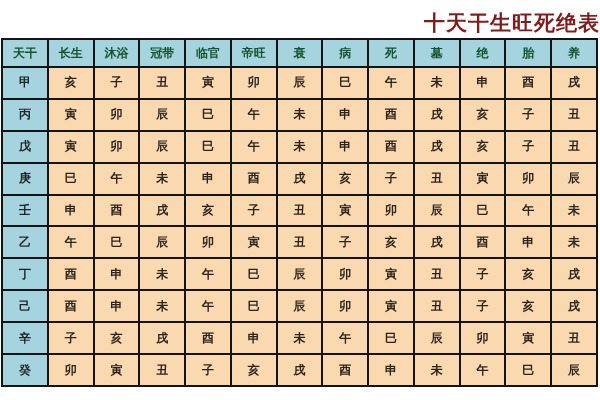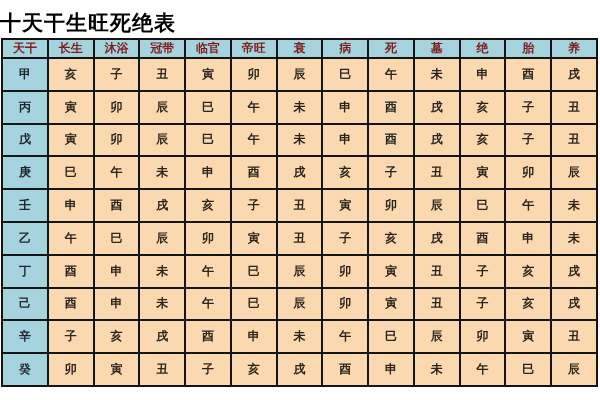--- a/index.html
+++ b/index.html
@@ -9,24 +9,24 @@
     height: 400px;
     background: #ffffff;
     font-family: "DejaVu Sans", "Liberation Sans", sans-serif;
     overflow: hidden;
   }
   .page { width: 600px; height: 400px; background: #ffffff; }
   .title {
     margin: 0;
     padding-top: 9px;
     height: 38px;
-    text-align: left;
+    text-align: right;
     font-size: 21px;
     font-weight: bold;
-    color: #000000;
+    color: #7f1d1d;
     letter-spacing: 1px;
   }
   table.stems {
     width: 597px;
     height: 349px;
     margin: 0 1px;
     border-collapse: collapse;
     table-layout: fixed;
   }
   table.stems th, table.stems td {
@@ -34,22 +34,22 @@
     padding: 0;
     text-align: center;
     vertical-align: middle;
     font-weight: bold;
     font-size: 12px;
     color: #2a241d;
     overflow: hidden;
   }
   table.stems thead th {
     background: #a5d3de;
-    height: 19px;
-    color: #7f1d1d;
+    height: 28px;
+    color: #14532d;
   }
   table.stems td.stem-cell { background: #a5d3de; color: #20262b; }
   table.stems td.branch-cell { background: #fbd9b0; }
 </style>
 </head>
 <body>
 
 <div class="page">
   <h1 class="title">十天干生旺死绝表</h1>
   <table class="stems">

